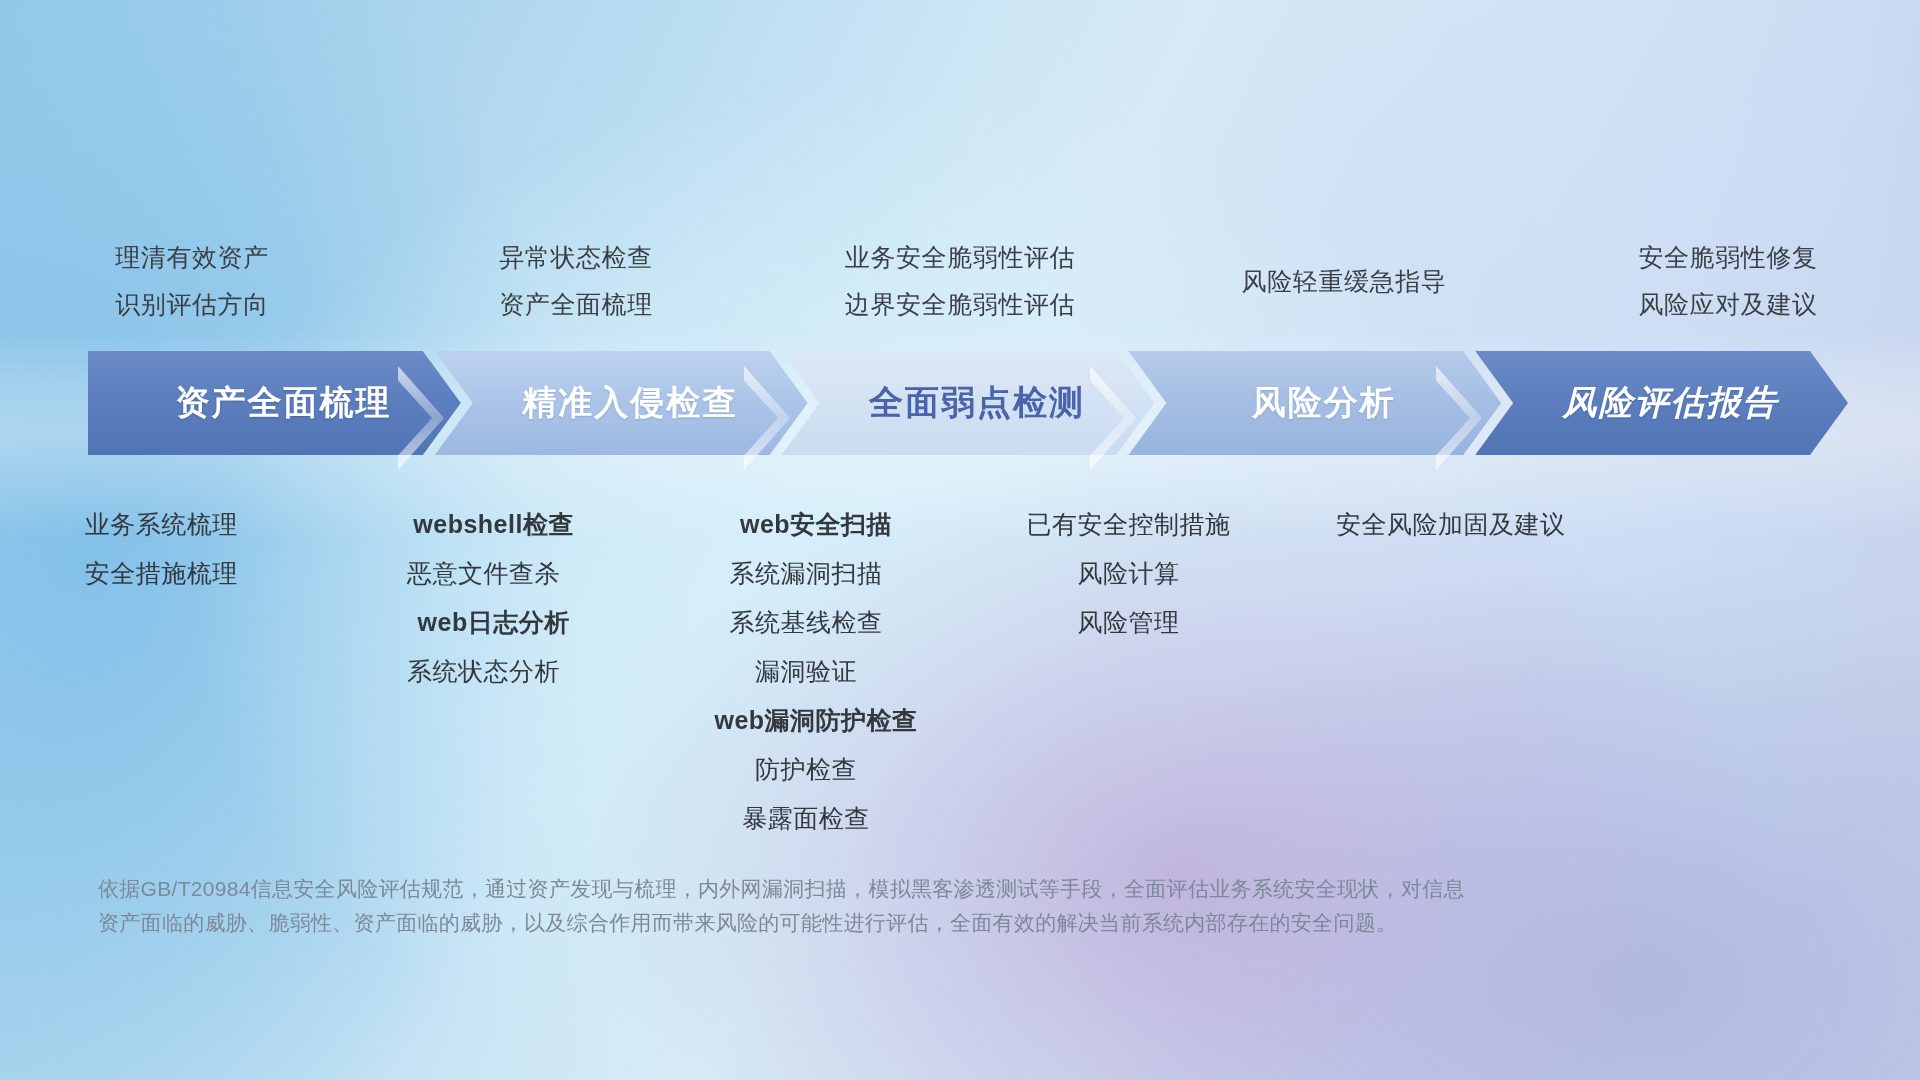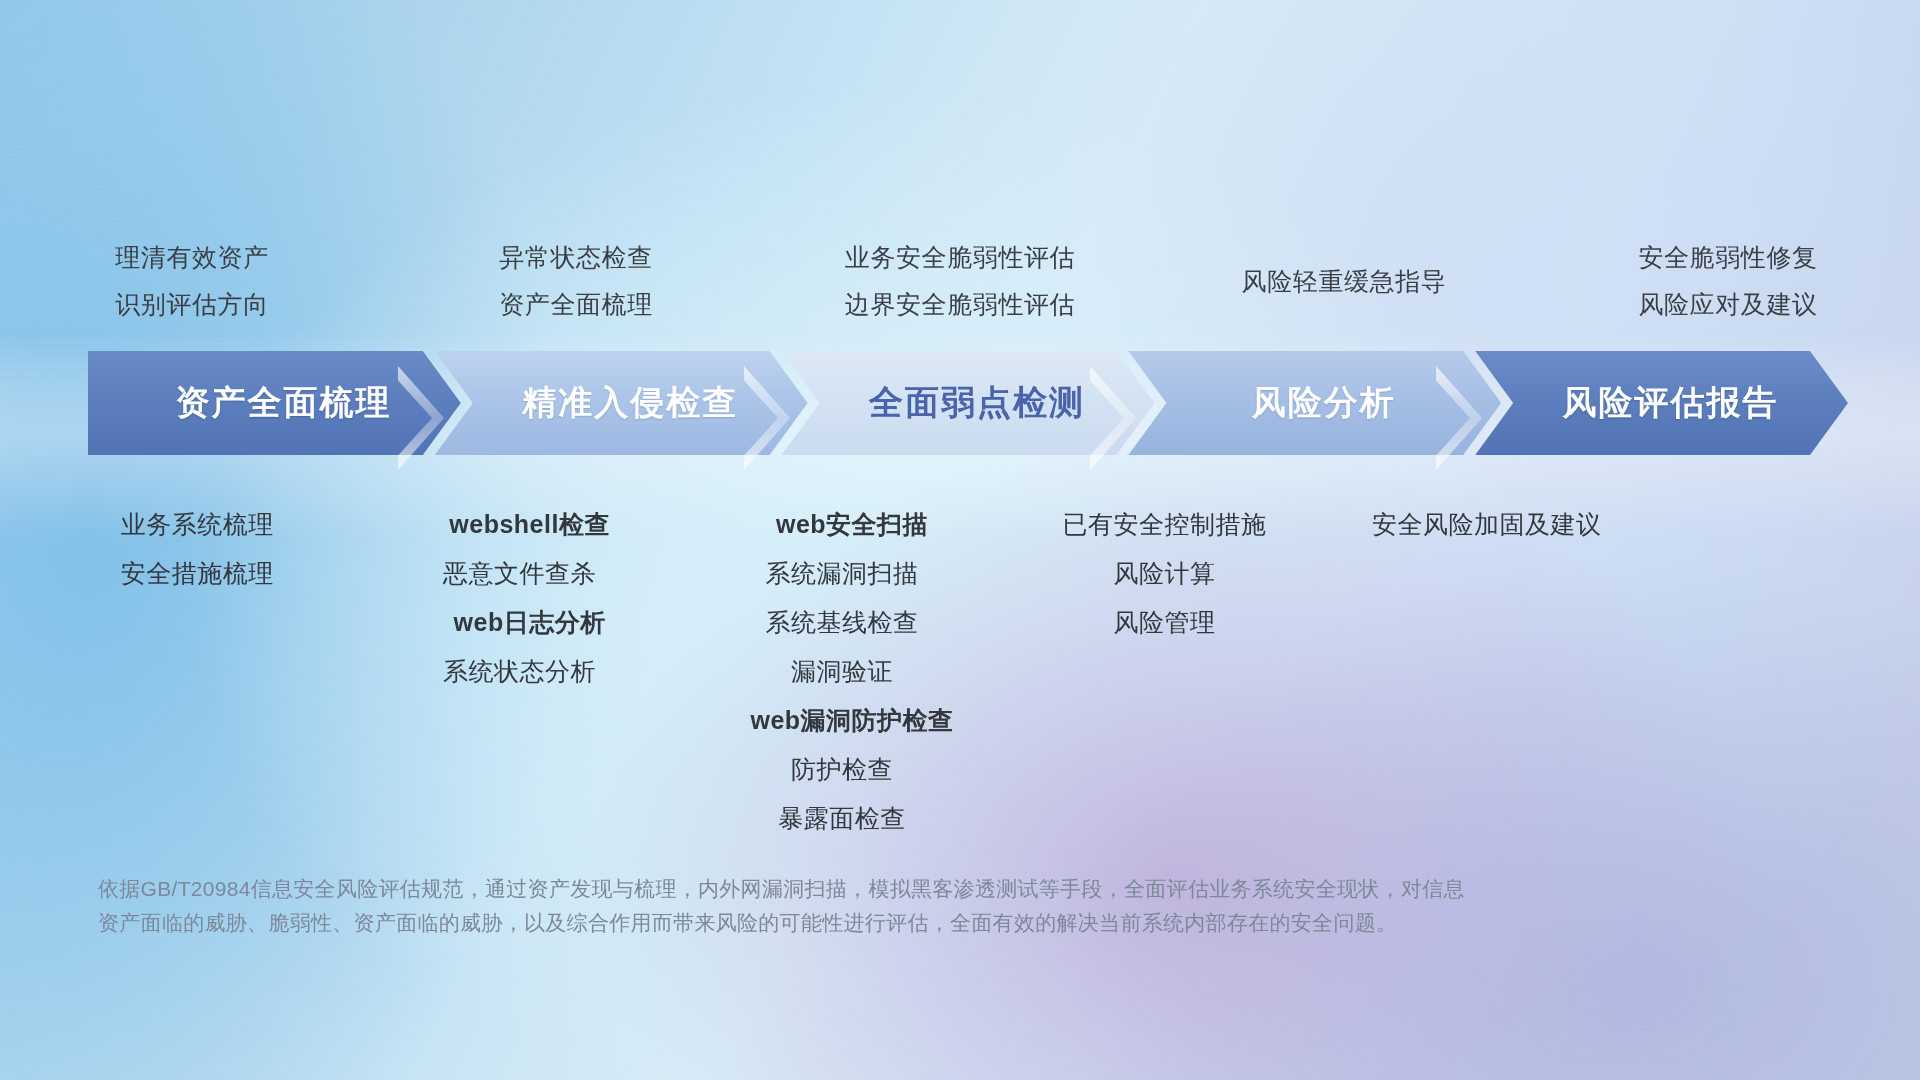--- a/index.html
+++ b/index.html
@@ -50,21 +50,21 @@
     position:relative;flex:1 1 0;height:104px;
     display:flex;align-items:center;justify-content:center;
     margin-right:-26px;
     -webkit-clip-path:polygon(0 0, calc(100% - 38px) 0, 100% 50%, calc(100% - 38px) 100%, 0 100%, 38px 50%);
     clip-path:polygon(0 0, calc(100% - 38px) 0, 100% 50%, calc(100% - 38px) 100%, 0 100%, 38px 50%);
   }
   .chev:first-child{
     -webkit-clip-path:polygon(0 0, calc(100% - 38px) 0, 100% 50%, calc(100% - 38px) 100%, 0 100%);
     clip-path:polygon(0 0, calc(100% - 38px) 0, 100% 50%, calc(100% - 38px) 100%, 0 100%);
   }
-  .chev:last-child{margin-right:0;}
+  .chev:last-child{margin-right:0;font-style:italic;}
   .chev .lbl{
     font-size:34px;font-weight:bold;letter-spacing:2px;white-space:nowrap;
     padding-left:18px;
   }
   .chev.s1{background:linear-gradient(180deg,#6a8bc7 0%, #5d7fbe 45%, #5174b6 100%);}
   .chev.s1 .lbl{color:#ffffff;text-shadow:0 1px 2px rgba(35,60,110,.35);}
   .chev.s2{background:linear-gradient(180deg,#bdd2ee 0%, #abc4e8 48%, #9db9e2 100%);}
   .chev.s2 .lbl{color:#ffffff;text-shadow:0 1px 2px rgba(70,100,160,.28);}
   .chev.s3{background:linear-gradient(180deg,#dce8f6 0%, #d3e2f3 48%, #cbdbf0 100%);}
   .chev.s3 .lbl{color:#4a63ab;text-shadow:none;}
@@ -78,21 +78,21 @@
     position:absolute;top:366px;height:104px;width:46px;pointer-events:none;
     background:linear-gradient(180deg, rgba(255,255,255,.75) 0%, rgba(255,255,255,.35) 50%, rgba(255,255,255,.70) 100%);
     -webkit-clip-path:polygon(0 0, 100% 50%, 0 100%, 0 86%, 74% 50%, 0 14%);
     clip-path:polygon(0 0, 100% 50%, 0 100%, 0 86%, 74% 50%, 0 14%);
     opacity:.9;
   }
 
   
   .botrow{
     position:absolute;left:0;top:500px;width:1612px;
-    display:flex;align-items:flex-start;padding-left:36px;
+    display:flex;align-items:flex-start;
   }
   .botcol{flex:1 1 0;display:flex;flex-direction:column;align-items:center;}
   .botcol .line{
     font-size:25px;line-height:49px;color:#33383f;letter-spacing:.5px;white-space:nowrap;
   }
   .botcol .line.lead{font-weight:600;margin-left:20px;}
 
   
   .footer{
     position:absolute;left:98px;top:872px;width:1560px;

